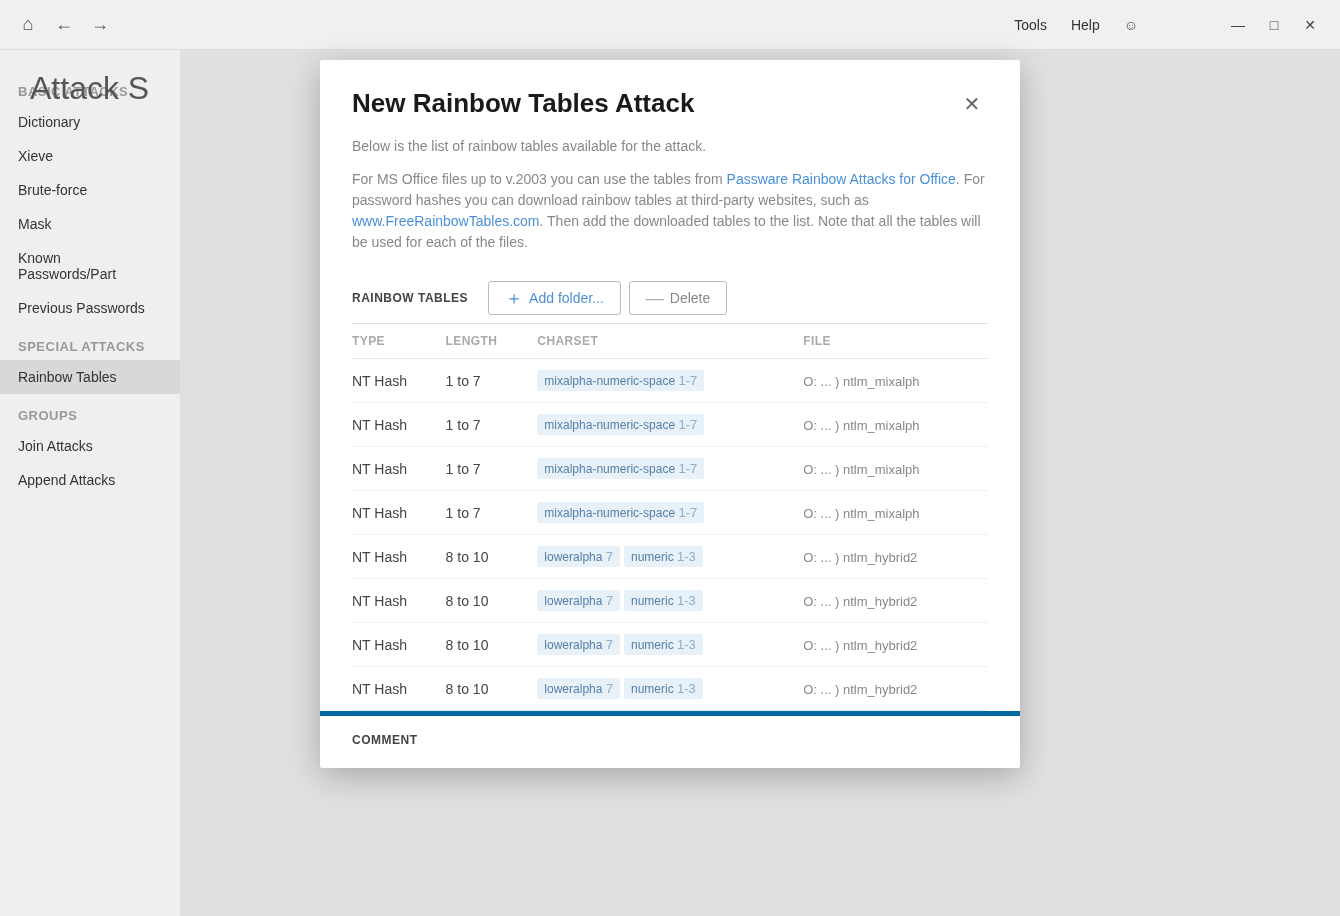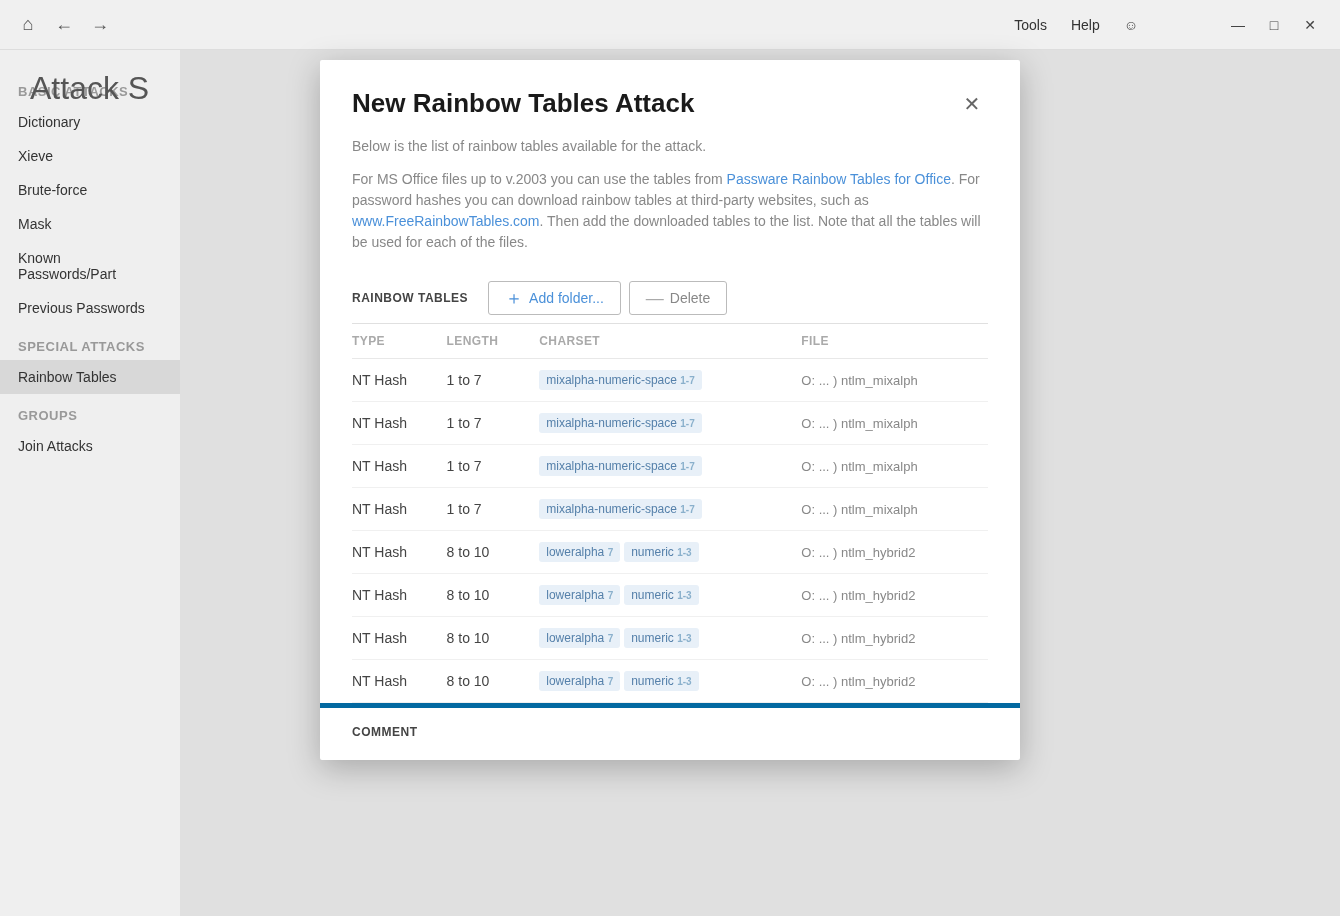--- a/index.html
+++ b/index.html
@@ -258,23 +258,23 @@
     .charset-badge {
       display: inline-block;
       background: #e8f0f8;
       border-radius: 3px;
       padding: 3px 7px;
       font-size: 12px;
       color: #5580aa;
       margin-right: 4px;
     }
     .charset-num {
-      font-size: 10px;
+      font-size: 13px;
       color: #8ab0cc;
-      font-weight: 700;
+      font-weight: 400;
     }
     .file-text {
       color: #888;
       font-size: 13px;
       white-space: nowrap;
       overflow: hidden;
       text-overflow: ellipsis;
       max-width: 160px;
     }
 
@@ -343,34 +343,37 @@
 
     <div class="sidebar-section-label">SPECIAL ATTACKS</div>
     <div class="sidebar-item active">
       <span>Rainbow Tables</span>
     </div>
 
     <div class="sidebar-section-label">GROUPS</div>
     <div class="sidebar-item">
       <span>Join Attacks</span>
     </div>
+    <div class="sidebar-item">
+      <span>Append Attacks</span>
+    </div>
   </div>
 
   <div class="dialog-overlay">
     <div class="dialog">
 
       <div class="dialog-header">
         <h1 class="dialog-title">New Rainbow Tables Attack</h1>
         <div class="dialog-close-btn">✕</div>
       </div>
 
       <div class="dialog-body">
         <p class="dialog-desc">Below is the list of rainbow tables available for the attack.</p>
         <p class="dialog-desc">
-          <span>For MS Office files up to v.2003 you can use the tables from </span><a href="#">Passware Rainbow Tables for Office</a><span>. For password hashes you can download rainbow tables at third-party websites, such as </span><a href="#">www.FreeRainbowTables.com</a><span>. Then add the downloaded tables to the list. Note that all the tables will be used for each of the files.</span>
+          <span>For MS Office files up to v.2003 you can use the tables from </span><a href="#">Passware Rainbow Attacks for Office</a><span>. For password hashes you can download rainbow tables at third-party websites, such as </span><a href="#">www.FreeRainbowTables.com</a><span>. Then add the downloaded tables to the list. Note that all the tables will be used for each of the files.</span>
         </p>
 
         <div class="table-toolbar">
           <span class="table-toolbar-label">RAINBOW TABLES</span>
           <button class="btn-add-folder">
             <span class="plus-icon">＋</span>
             <span>Add folder...</span>
           </button>
           <button class="btn-delete">
             <span class="minus-icon">—</span>

